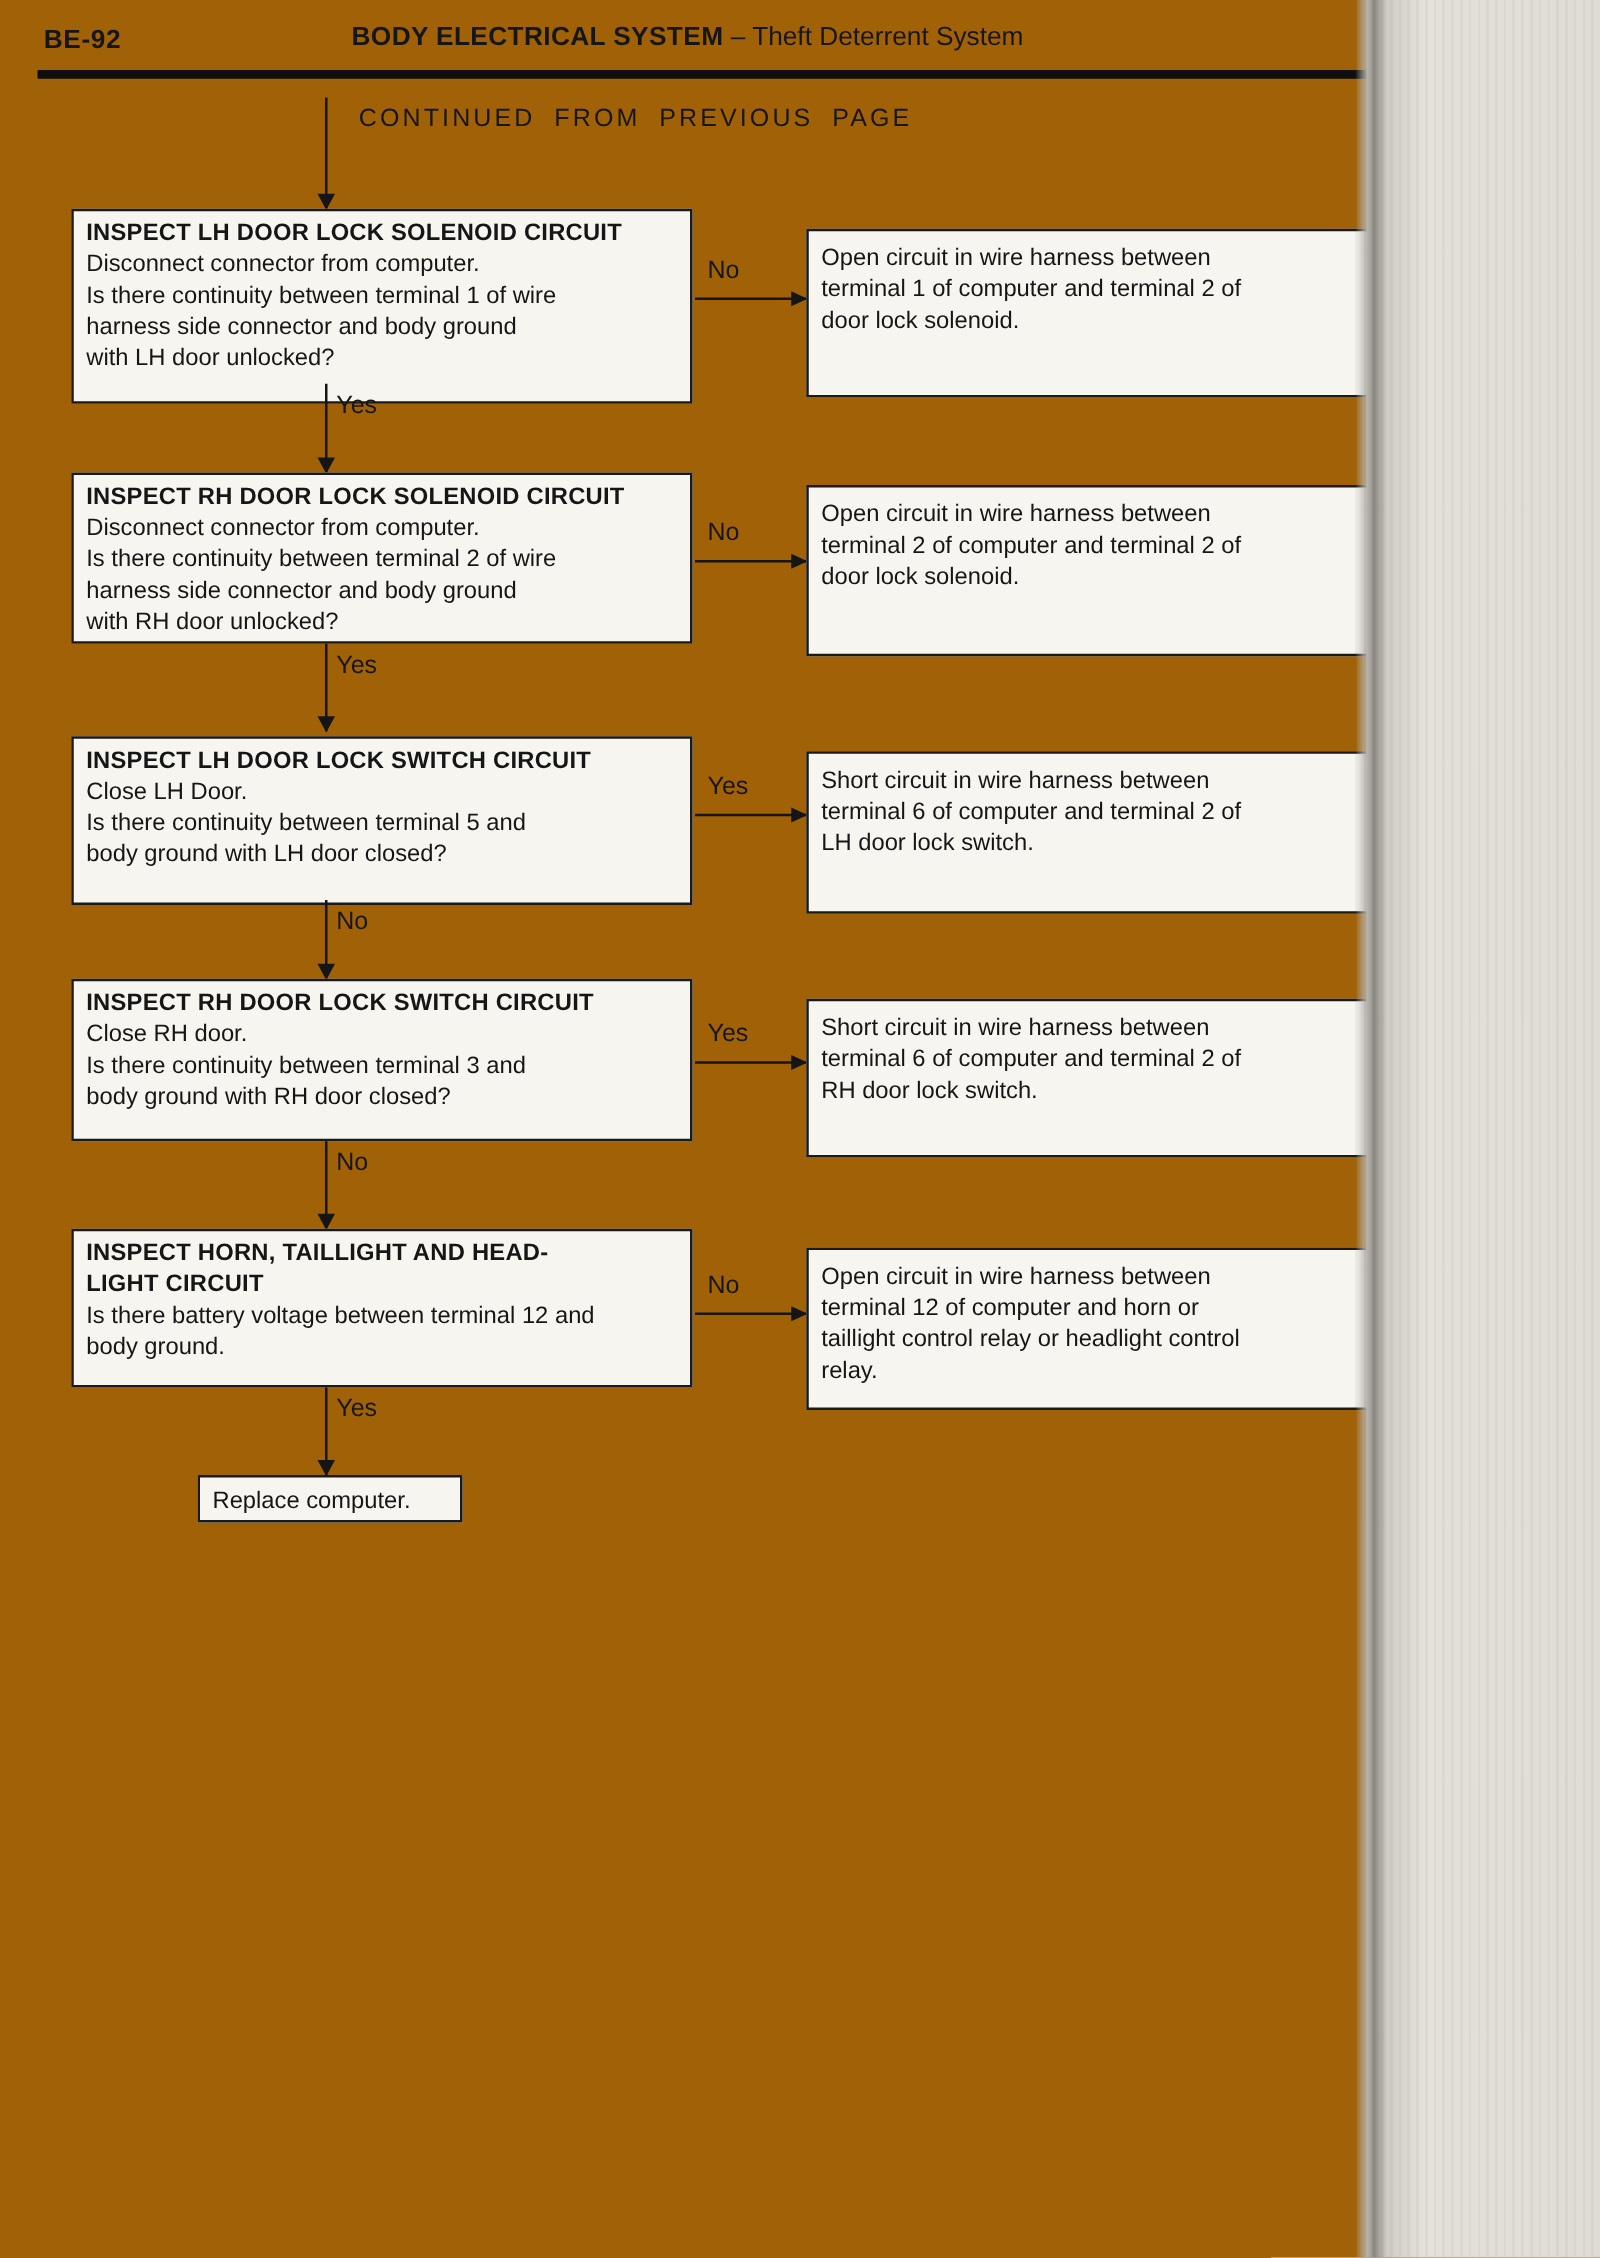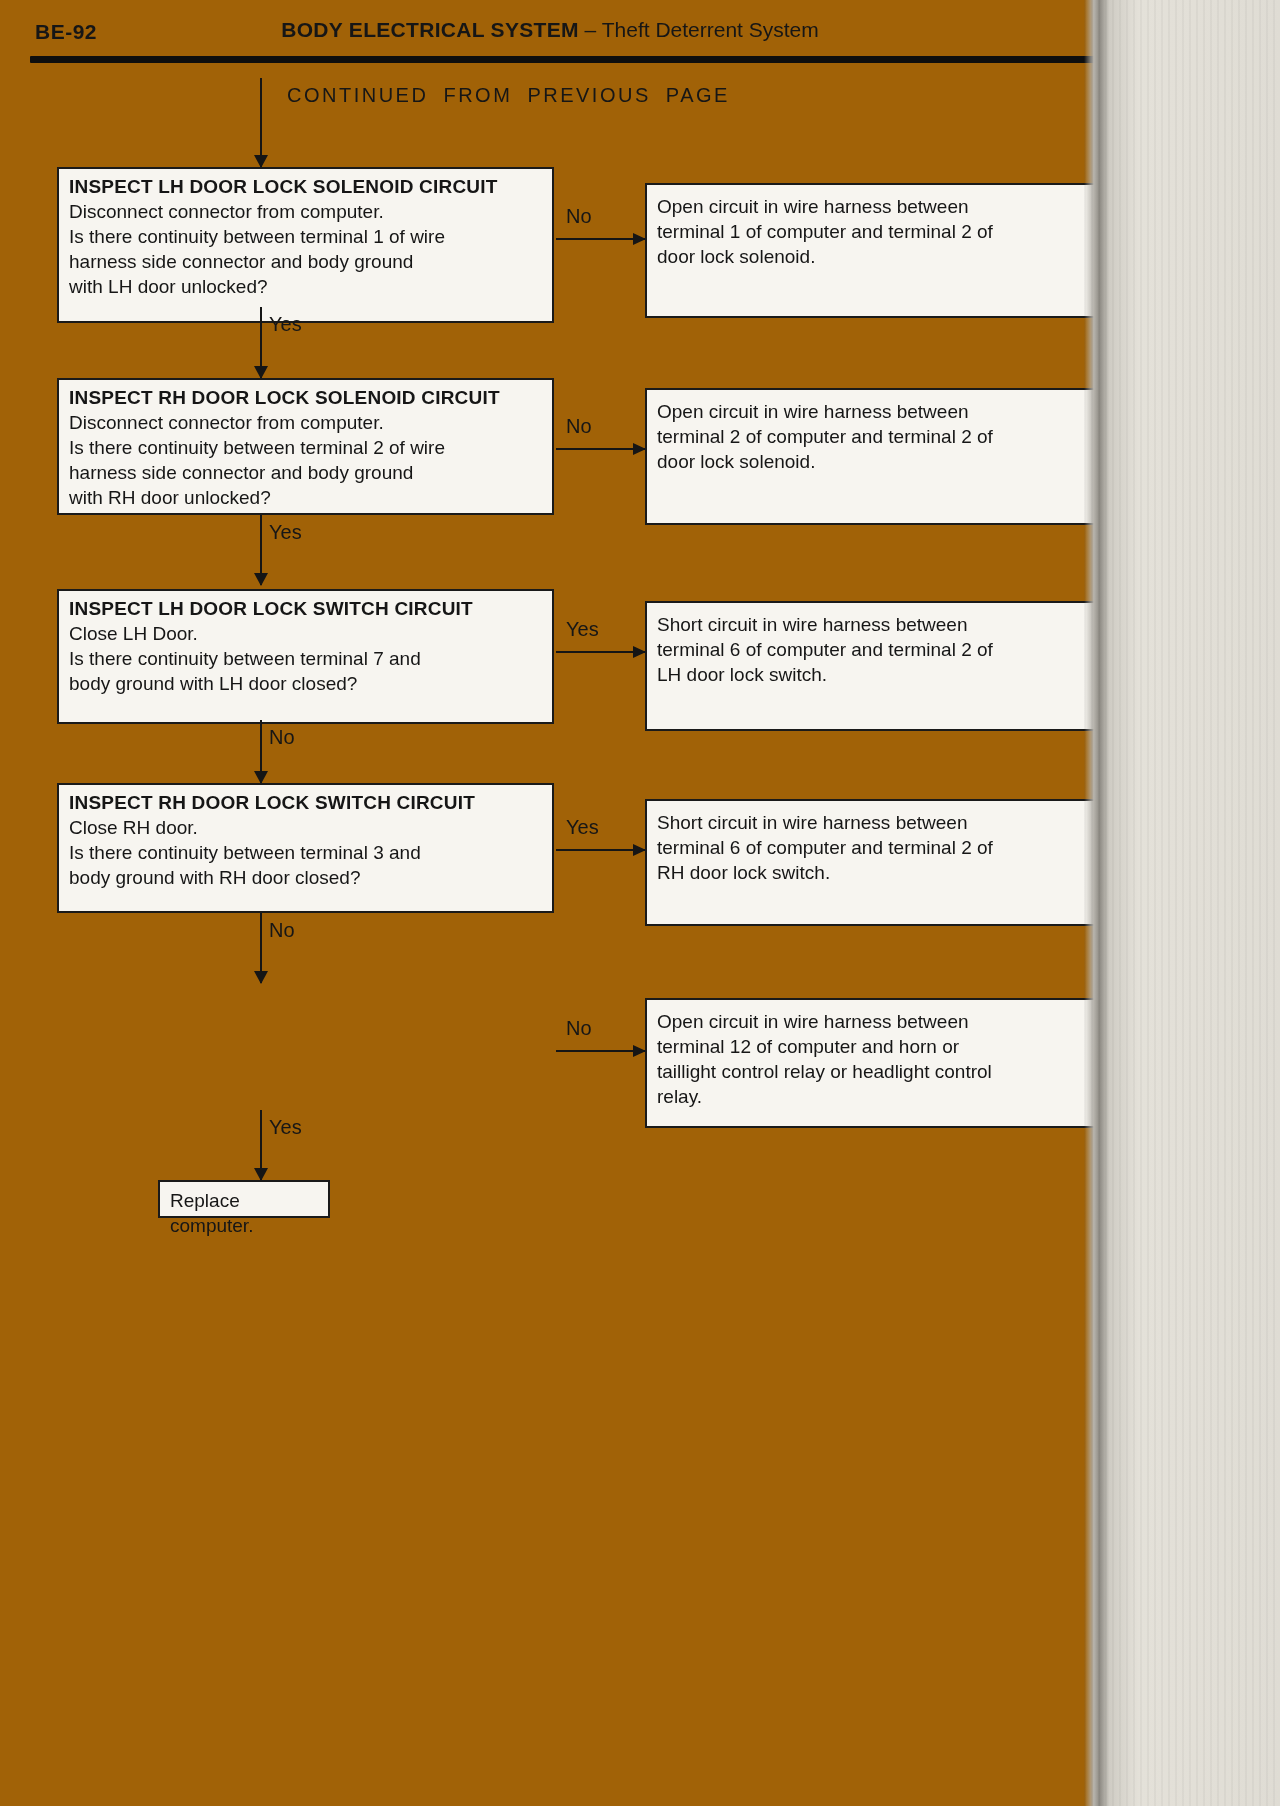--- a/index.html
+++ b/index.html
@@ -36,21 +36,21 @@
     font-size:20px;letter-spacing:2.5px;word-spacing:7px;font-weight:500;
   }
   .lbox,.rbox,.tbox{
     position:absolute;border:2px solid #1a1a1a;background:#f7f5f0;
     box-sizing:border-box;padding:5px 10px;
   }
   .lbox{left:57px;width:497px;}
   .rbox{left:645px;width:526px;padding-top:9px;margin-top:13px;}
   .btitle{font-size:19px;font-weight:700;line-height:25px;white-space:pre-line;letter-spacing:.2px;}
   .bbody{font-size:19px;line-height:25px;white-space:pre-line;}
-  .tbox{left:158px;top:1180px;width:172px;height:38px;padding-top:6px;}
+  .tbox{left:158px;top:1180px;width:212px;height:38px;padding-top:6px;}
   .vconn{position:absolute;left:260px;width:2px;background:#151515;}
   .vconn .varrow{
     position:absolute;left:-6px;bottom:-1px;width:0;height:0;
     border-left:7px solid transparent;border-right:7px solid transparent;
     border-top:13px solid #151515;
   }
   .vconn .vlabel{
     position:absolute;left:9px;top:6px;font-size:20px;white-space:nowrap;
   }
   .hconn{position:absolute;left:556px;width:89px;height:2px;background:#151515;}
@@ -118,21 +118,21 @@
 door lock solenoid.</div>
   </div>
   <div class="vconn" style="top:515px;height:70px;">
     <div class="vlabel">Yes</div>
     <div class="varrow"></div>
   </div>
 
   <div class="lbox" style="top:589px;height:135px;">
     <div class="btitle">INSPECT LH DOOR LOCK SWITCH CIRCUIT</div>
     <div class="bbody">Close LH Door.
-Is there continuity between terminal 7 and
+Is there continuity between terminal 5 and
 body ground with LH door closed?</div>
   </div>
   <div class="hconn" style="top:651px;">
     <div class="hlabel">Yes</div>
     <div class="harrow"></div>
   </div>
   <div class="rbox" style="top:588px;height:130px;">
     <div class="bbody">Short circuit in wire harness between
 terminal 6 of computer and terminal 2 of
 LH door lock switch.</div>
@@ -155,20 +155,26 @@
   <div class="rbox" style="top:786px;height:127px;">
     <div class="bbody">Short circuit in wire harness between
 terminal 6 of computer and terminal 2 of
 RH door lock switch.</div>
   </div>
   <div class="vconn" style="top:913px;height:70px;">
     <div class="vlabel">No</div>
     <div class="varrow"></div>
   </div>
 
+  <div class="lbox" style="top:983px;height:127px;">
+    <div class="btitle">INSPECT HORN, TAILLIGHT AND HEAD-
+LIGHT CIRCUIT</div>
+    <div class="bbody">Is there battery voltage between terminal 12 and
+body ground.</div>
+  </div>
   <div class="hconn" style="top:1050px;">
     <div class="hlabel">No</div>
     <div class="harrow"></div>
   </div>
   <div class="rbox" style="top:985px;height:130px;">
     <div class="bbody">Open circuit in wire harness between
 terminal 12 of computer and horn or
 taillight control relay or headlight control
 relay.</div>
   </div>

